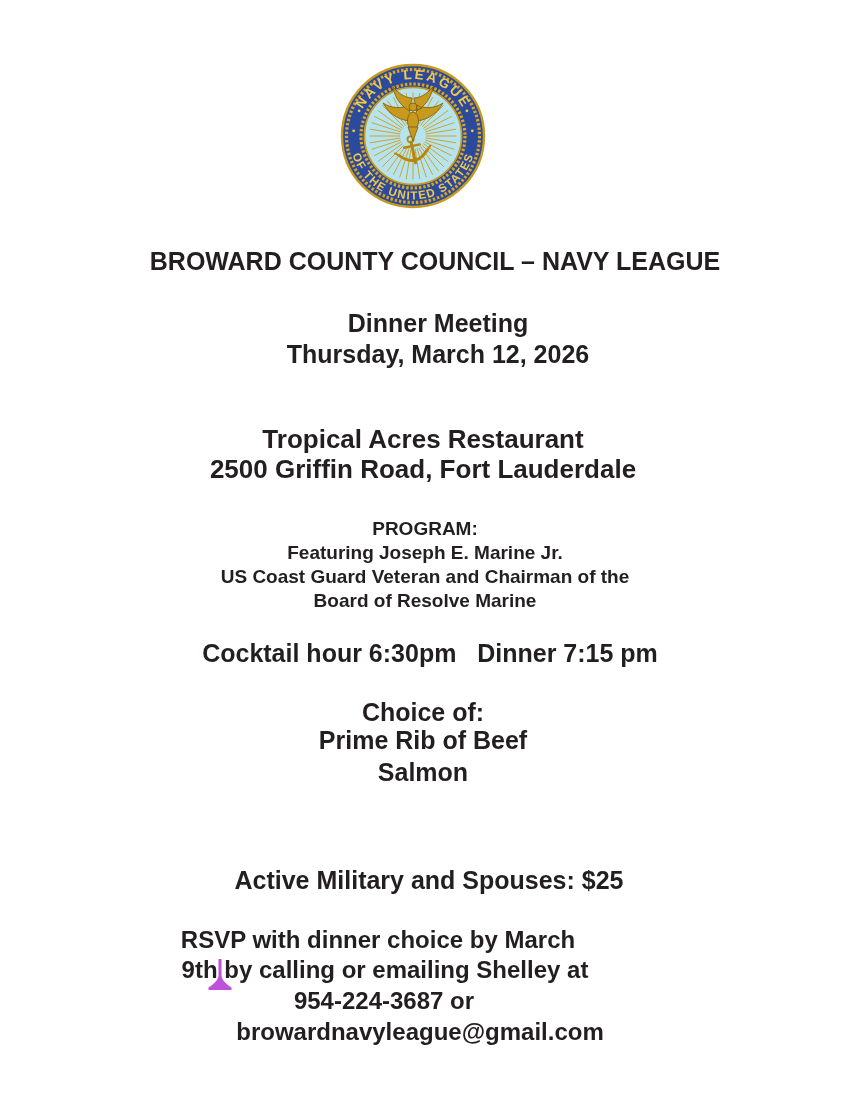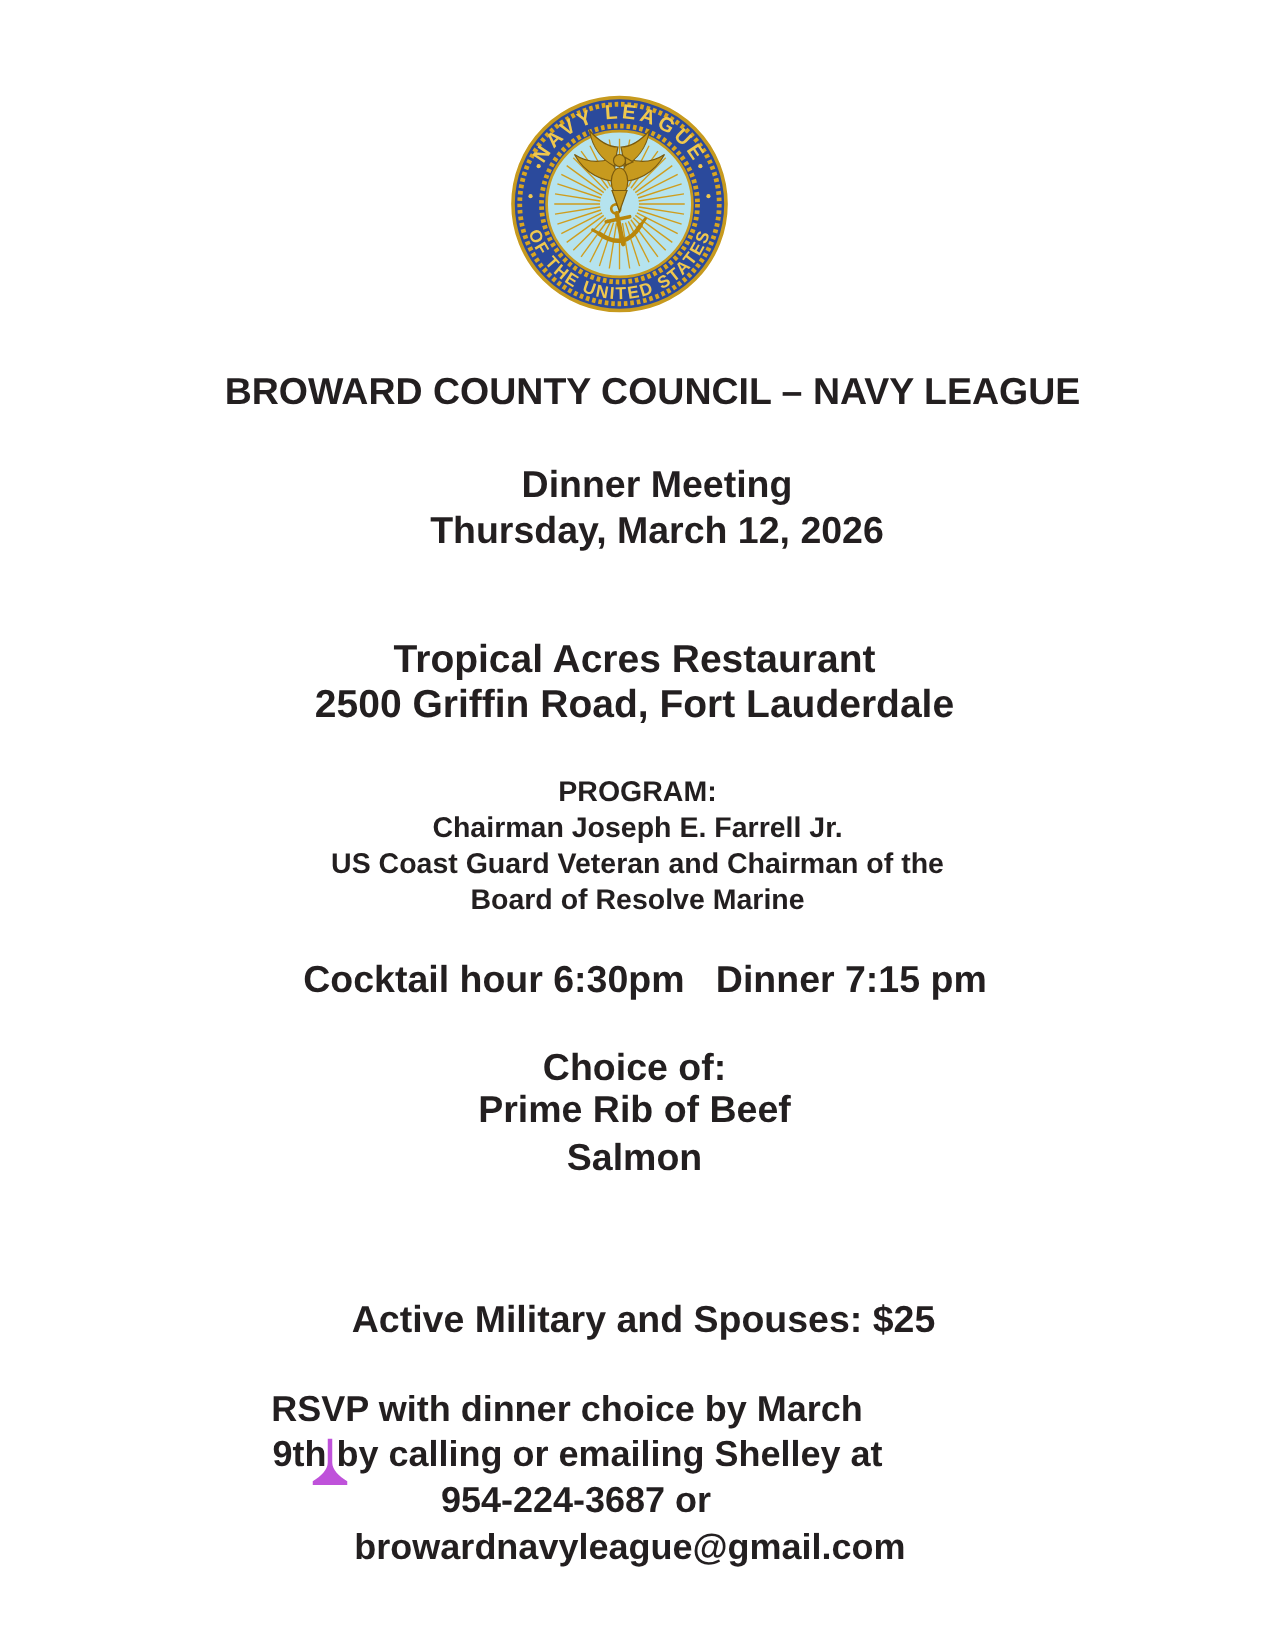--- a/index.html
+++ b/index.html
@@ -120,21 +120,21 @@
 
   <div class="line fs25" style="top:249px;left:10px">BROWARD COUNTY COUNCIL – NAVY LEAGUE</div>
 
   <div class="line fs25" style="top:311px;left:13px">Dinner Meeting</div>
   <div class="line fs25" style="top:342px;left:13px">Thursday, March 12, 2026</div>
 
   <div class="line fs26" style="top:426px;left:-2px">Tropical Acres Restaurant</div>
   <div class="line fs26" style="top:456px;left:-2px">2500 Griffin Road, Fort Lauderdale</div>
 
   <div class="line fs19" style="top:519px;left:0">PROGRAM:</div>
-  <div class="line fs19" style="top:543px;left:0">Chairman Joseph E. Farrell Jr.</div>
+  <div class="line fs19" style="top:543px;left:0">Featuring Joseph E. Marine Jr.</div>
   <div class="line fs19" style="top:591px;left:0">Board of Resolve Marine</div>
   <div class="line fs19" style="top:567px;left:0">US Coast Guard Veteran and Chairman of the</div>
 
   <div class="line fs25" style="top:641px;left:5px">Cocktail hour 6:30pm   Dinner 7:15 pm</div>
 
   <div class="line fs25" style="top:700px;left:-2px">Choice of:</div>
   <div class="line fs25" style="top:728px;left:-2px">Prime Rib of Beef</div>
   <div class="line fs25" style="top:760px;left:-2px">Salmon</div>
 
   <div class="line fs25" style="top:868px;left:4px">Active Military and Spouses: $25</div>

